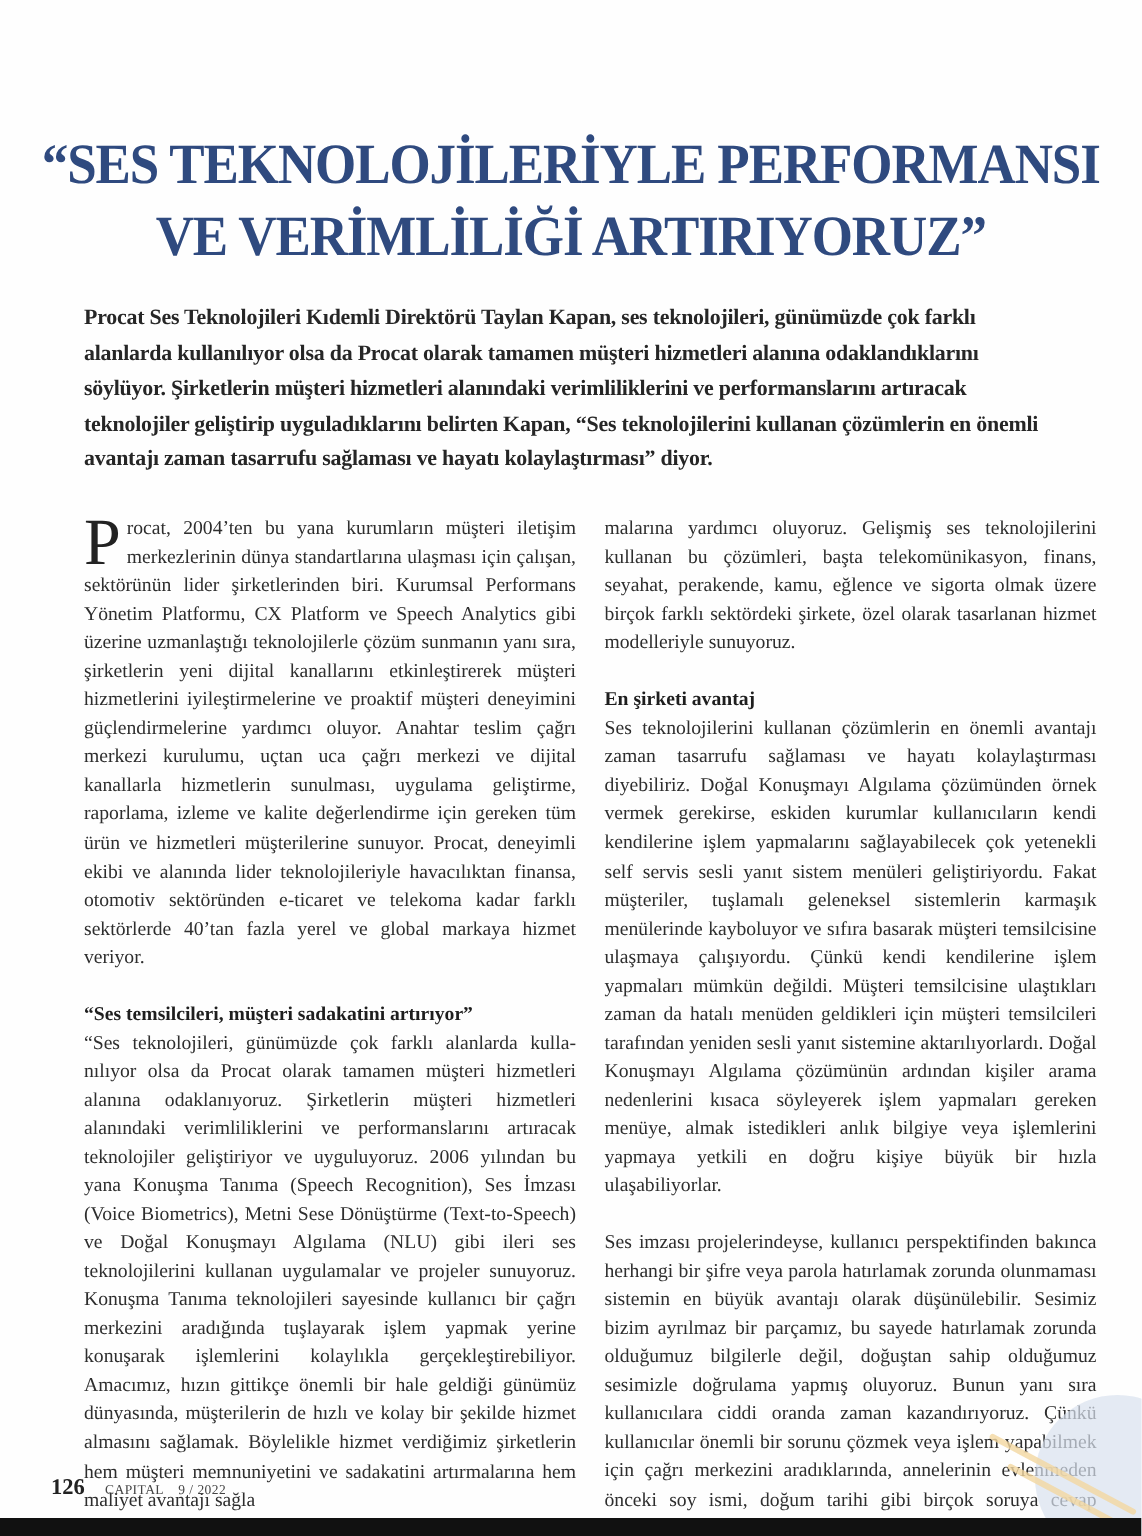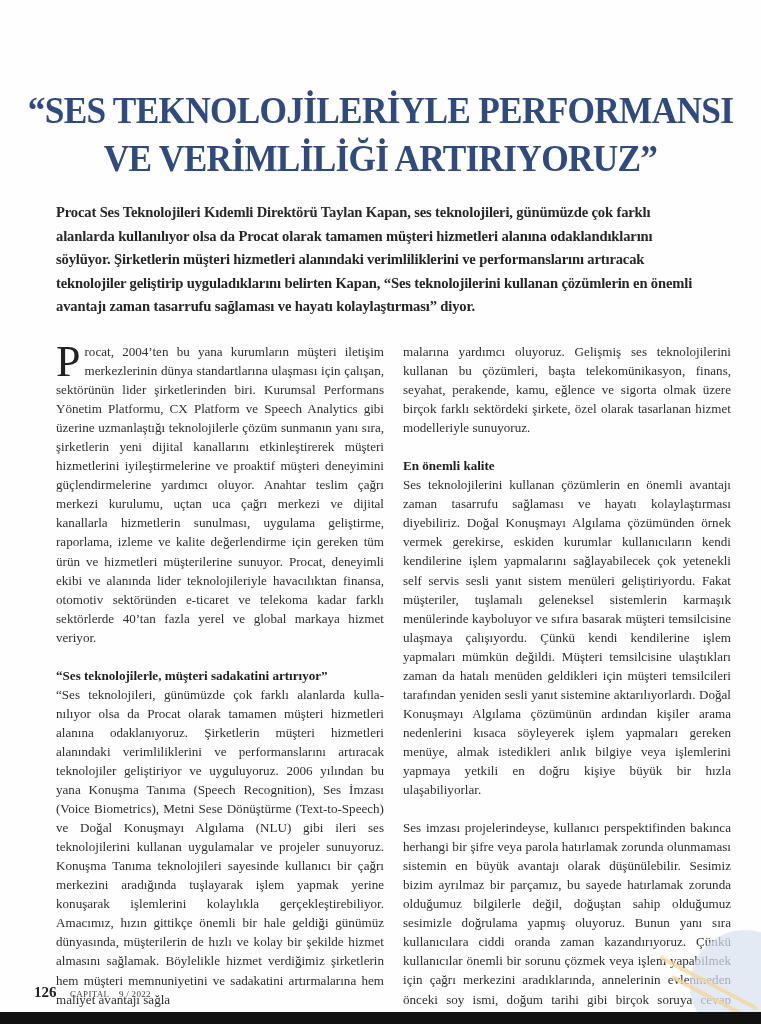--- a/index.html
+++ b/index.html
@@ -58,28 +58,28 @@
 <div class="title">
   <div>“SES TEKNOLOJİLERİYLE PERFORMANSI</div>
   <div>VE VERİMLİLİĞİ ARTIRIYORUZ”</div>
 </div>
 
 <div class="lead">Procat Ses Teknolojileri Kıdemli Direktörü Taylan Kapan, ses teknolojileri, günümüzde çok farklı alanlarda kullanılıyor olsa da Procat olarak tamamen müşteri hizmetleri alanına odaklandıklarını söylüyor. Şirketlerin müşteri hizmetleri alanındaki verimliliklerini ve performanslarını artıracak teknolojiler geliştirip uyguladıklarını belirten Kapan, “Ses teknolojilerini kullanan çözümlerin en önemli avantajı zaman tasarrufu sağlaması ve hayatı kolaylaştırması” diyor.</div>
 
 <div class="col left">
   <p><span class="dropcap">P</span><span>rocat, 2004’ten bu yana kurumların müşteri iletişim merkezlerinin dünya standartlarına ulaşması için çalışan, sektörünün lider şirketlerinden biri. Kurumsal Performans Yönetim Platformu, CX Platform ve Speech Analytics gibi üzerine uzmanlaştığı teknolojilerle çözüm sunmanın yanı sıra, şirketlerin yeni dijital kanallarını etkinleştirerek müşteri hizmetlerini iyileştirmelerine ve proaktif müşteri deneyimini güçlendirmelerine yardım­cı oluyor. Anahtar teslim çağrı merkezi kurulumu, uçtan uca çağrı merkezi ve dijital kanallarla hizmetlerin sunul­ması, uygulama geliştirme, raporlama, izleme ve kalite değerlendirme için gereken tüm ürün ve hizmetleri müş­terilerine sunuyor. Procat, deneyimli ekibi ve alanında lider teknolojileriyle havacılıktan finansa, otomotiv sek­töründen e-ticaret ve telekoma kadar farklı sektörlerde 40’tan fazla yerel ve global markaya hizmet veriyor.</span></p>
   <div class="gap"></div>
-  <h3>“Ses teknolojilerle, müşteri sadakatini artırıyor”</h3>
+  <h3>“Ses temsilcileri, müşteri sadakatini artırıyor”</h3>
   <p>“Ses teknolojileri, günümüzde çok farklı alanlarda kulla­nılıyor olsa da Procat olarak tamamen müşteri hizmetle­ri alanına odaklanıyoruz. Şirketlerin müşteri hizmetleri alanındaki verimliliklerini ve performanslarını artıracak teknolojiler geliştiriyor ve uyguluyoruz. 2006 yılından bu yana Konuşma Tanıma (Speech Recognition), Ses İmza­sı (Voice Biometrics), Metni Sese Dönüştürme (Text-to-Speech) ve Doğal Konuşmayı Algılama (NLU) gibi ileri ses teknolojilerini kullanan uygulamalar ve projeler su­nuyoruz. Konuşma Tanıma teknolojileri sayesinde kul­lanıcı bir çağrı merkezini aradığında tuşlayarak işlem yapmak yerine konuşarak işlemlerini kolaylıkla gerçek­leştirebiliyor. Amacımız, hızın gittikçe önemli bir hale geldiği günümüz dünyasında, müşterilerin de hızlı ve ko­lay bir şekilde hizmet almasını sağlamak. Böylelikle hiz­met verdiğimiz şirketlerin hem müşteri memnuniyetini ve sadakatini artırmalarına hem maliyet avantajı sağla­</p>
 </div>
 
 <div class="col right">
   <p>malarına yardımcı oluyoruz. Gelişmiş ses teknolojilerini kullanan bu çözümleri, başta telekomünikasyon, finans, seyahat, perakende, kamu, eğlence ve sigorta olmak üze­re birçok farklı sektördeki şirkete, özel olarak tasarlanan hizmet modelleriyle sunuyoruz.</p>
   <div class="gap"></div>
-  <h3>En önemli kalite</h3>
+  <h3>En şirketi avantaj</h3>
   <p>Ses teknolojilerini kullanan çözümlerin en önemli avan­tajı zaman tasarrufu sağlaması ve hayatı kolaylaştırma­sı diyebiliriz. Doğal Konuşmayı Algılama çözümünden örnek vermek gerekirse, eskiden kurumlar kullanıcıların kendi kendilerine işlem yapmalarını sağlayabilecek çok yetenekli self servis sesli yanıt sistem menüleri geliştiri­yordu. Fakat müşteriler, tuşlamalı geleneksel sistemlerin karmaşık menülerinde kayboluyor ve sıfıra basarak müş­teri temsilcisine ulaşmaya çalışıyordu. Çünkü kendi ken­dilerine işlem yapmaları mümkün değildi. Müşteri tem­silcisine ulaştıkları zaman da hatalı menüden geldikleri için müşteri temsilcileri tarafından yeniden sesli yanıt sistemine aktarılıyorlardı. Doğal Konuşmayı Algılama çözümünün ardından kişiler arama nedenlerini kısaca söyleyerek işlem yapmaları gereken menüye, almak iste­dikleri anlık bilgiye veya işlemlerini yapmaya yetkili en doğru kişiye büyük bir hızla ulaşabiliyorlar.</p>
   <div class="gap"></div>
   <p>Ses imzası projelerindeyse, kullanıcı perspektifinden ba­kınca herhangi bir şifre veya parola hatırlamak zorunda olunmaması sistemin en büyük avantajı olarak düşünü­lebilir. Sesimiz bizim ayrılmaz bir parçamız, bu sayede hatırlamak zorunda olduğumuz bilgilerle değil, doğuştan sahip olduğumuz sesimizle doğrulama yapmış oluyoruz. Bunun yanı sıra kullanıcılara ciddi oranda zaman kazan­dırıyoruz. Çünkü kullanıcılar önemli bir sorunu çözmek veya işlem yapabilmek için çağrı merkezini aradıkla­rında, annelerinin evlenmeden önceki soy ismi, doğum tarihi gibi birçok soruya cevap vermek zorunda kalmı­yor. Ayrıca, tüm bu kazançların zincirleme etkisi oluyor.</p>
 </div>
 
 <div class="planet"></div>
 <div class="ring" style="left:660px; top:955px; width:110px;"></div>
 <div class="ring" style="left:672px; top:975px; width:100px;"></div>
 
 <div class="footer">

